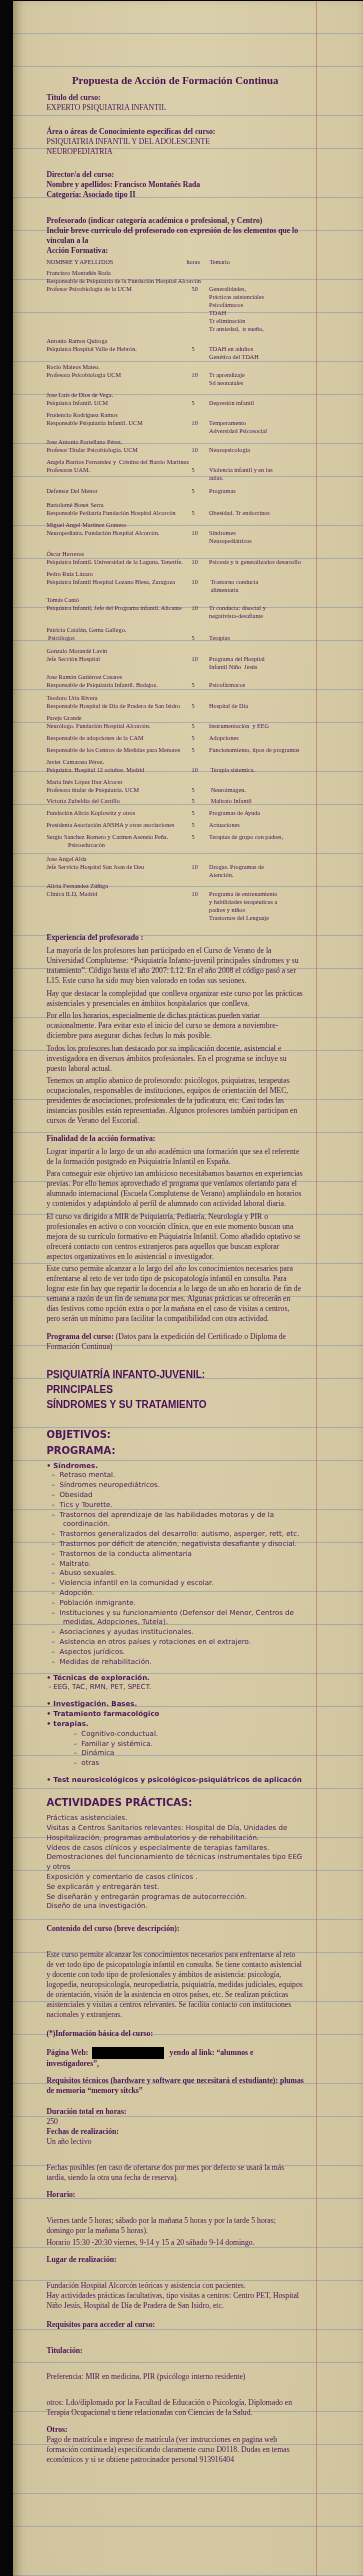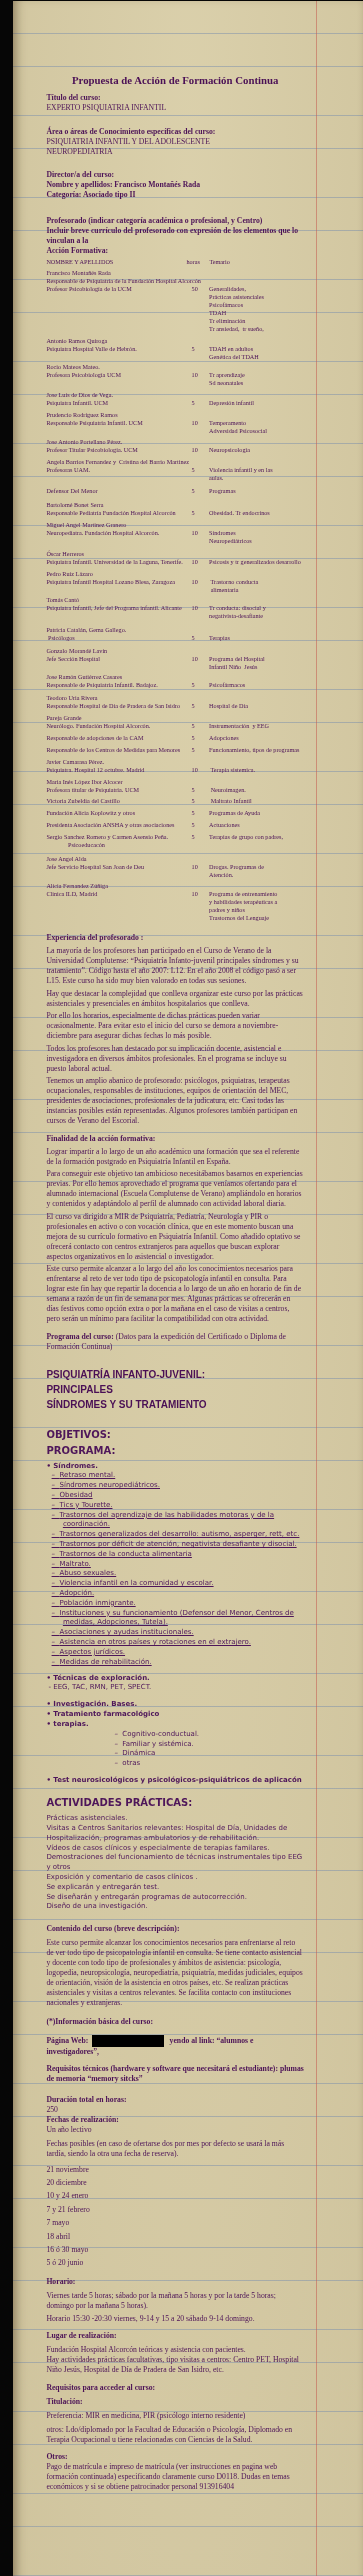--- a/index.html
+++ b/index.html
@@ -12,45 +12,45 @@
       radial-gradient(ellipse at 50% 10%, rgba(255,255,255,.06), rgba(90,70,40,.07)),
       #d8cda6;
     box-shadow: inset 8.2px 0 10.3px -6.2px rgba(70,50,25,.55), inset -2.6px -4.6px 7.2px -4.1px rgba(70,50,25,.35);
   }
   .content{padding:73px 60px 0 33px;color:#4c1257;font-size:7.7px;line-height:10px;}
   .doc-title{text-align:center;font-size:10.8px;line-height:13.4px;font-weight:bold;color:#4a0f55;margin-bottom:5.2px;}
   .lbl{font-weight:bold;}
   p{margin:0 0 2.6px 0;}
   .nog{margin:0;}
   
-  .mt4{margin-top:4px}.mt6{margin-top:3.1px}.mt8{margin-top:4.1px}.mt10{margin-top:5.2px}
+  .mt4{margin-top:16px}.mt6{margin-top:3.1px}.mt8{margin-top:4.1px}.mt10{margin-top:5.2px}
   .mt12{margin-top:6.2px}.mt14{margin-top:7.2px}.mt16{margin-top:8.2px}.mt18{margin-top:9.3px}
   .mt20{margin-top:10.3px}.mt22{margin-top:11.3px}.mt24{margin-top:12.4px}.mt26{margin-top:13.4px}
   .mt28{margin-top:14.4px}.mt30{margin-top:15.5px}.mt34{margin-top:17.5px}
   
   .prof-table{font-size:6.2px;line-height:8px;margin-right:-36px;}
   .pth{display:flex;margin:2.1px 0 2.6px 0;}
   .pth .h-name{width:140px;}
   .pth .h-hours{width:23px;}
   .prow{display:flex;margin-bottom:2.6px;}
   .pname{width:140px;white-space:pre;}
   .phours{width:17.5px;padding-left:5.2px;white-space:pre;}
   .ptopics{flex:1;white-space:pre;}
   .off1 .phours,.off1 .ptopics{padding-top:8px;}
   .off2 .phours,.off2 .ptopics{padding-top:16px;}
   
   .sans{font-family:"DejaVu Sans", sans-serif;font-size:7px;line-height:9.8px;color:#4e165a;}
   .sans .sh{font-weight:bold;font-size:10px;}
   .big-title{font-family:Liberation Sans, sans-serif;font-weight:bold;font-size:10px;line-height:15px;
              white-space:pre-line;color:#4a0f55;}
   ul.dash{list-style:none;margin:0;padding:0 0 0 5.2px;}
-  ul.dash li{padding-left:11.3px;text-indent:-11.3px;text-decoration:underline;}
+  ul.dash li{padding-left:11.3px;text-indent:-11.3px;}
   ul.dash li::before{content:"\2013\00a0\00a0";}
   ul.dash2{list-style:none;margin:0;padding:0 0 0 27px;}
-  ul.dash2 li{padding-left:9.3px;text-indent:-9.3px;margin-left:41px;}
+  ul.dash2 li{padding-left:9.3px;text-indent:-9.3px;}
   ul.dash2 li::before{content:"\2013\00a0\00a0";}
   .bullet{font-weight:bold;}
   .bullet::before{content:"\2022\00a0";}
   .tech-line{padding-left:2.1px;}
   
   .date{line-height:13.4px;}
   .redact{display:inline-block;background:#000;vertical-align:middle;}
   .r-web{width:72px;height:12px;margin:0 5.2px 0 4.1px;}
 </style>
 </head>
@@ -365,30 +365,20 @@
 
       <div class="mt20">
         <div class="lbl">Duración total en horas:</div>
         <div>250</div>
       </div>
 
       <div>
         <div class="lbl">Fechas de realización:</div>
         <div>Un año lectivo</div>
         <p class="mt4 nog">Fechas posibles (en caso de ofertarse dos por mes por defecto se usará la más tardía, siendo la otra una fecha de reserva).</p>
-        <div class="mt4">
-          <div class="date">21 noviembre</div>
-          <div class="date">20 diciembre</div>
-          <div class="date">10 y 24 enero</div>
-          <div class="date">7 y 21 febrero</div>
-          <div class="date">7 mayo</div>
-          <div class="date">18 abril</div>
-          <div class="date">16 ó 30 mayo</div>
-          <div class="date">5 ó 20 junio</div>
-        </div>
       </div>
 
       <div class="mt14">
         <div class="lbl">Horario:</div>
         <p class="mt4">Viernes tarde 5 horas; sábado por la mañana 5 horas  y por la tarde 5 horas; domingo por la mañana 5 horas).</p>
         <p>Horario 15:30 -20:30 viernes, 9-14 y 15 a 20 sábado 9-14 domingo.</p>
       </div>
 
       <div class="mt14">
         <div class="lbl">Lugar de realización:</div>

